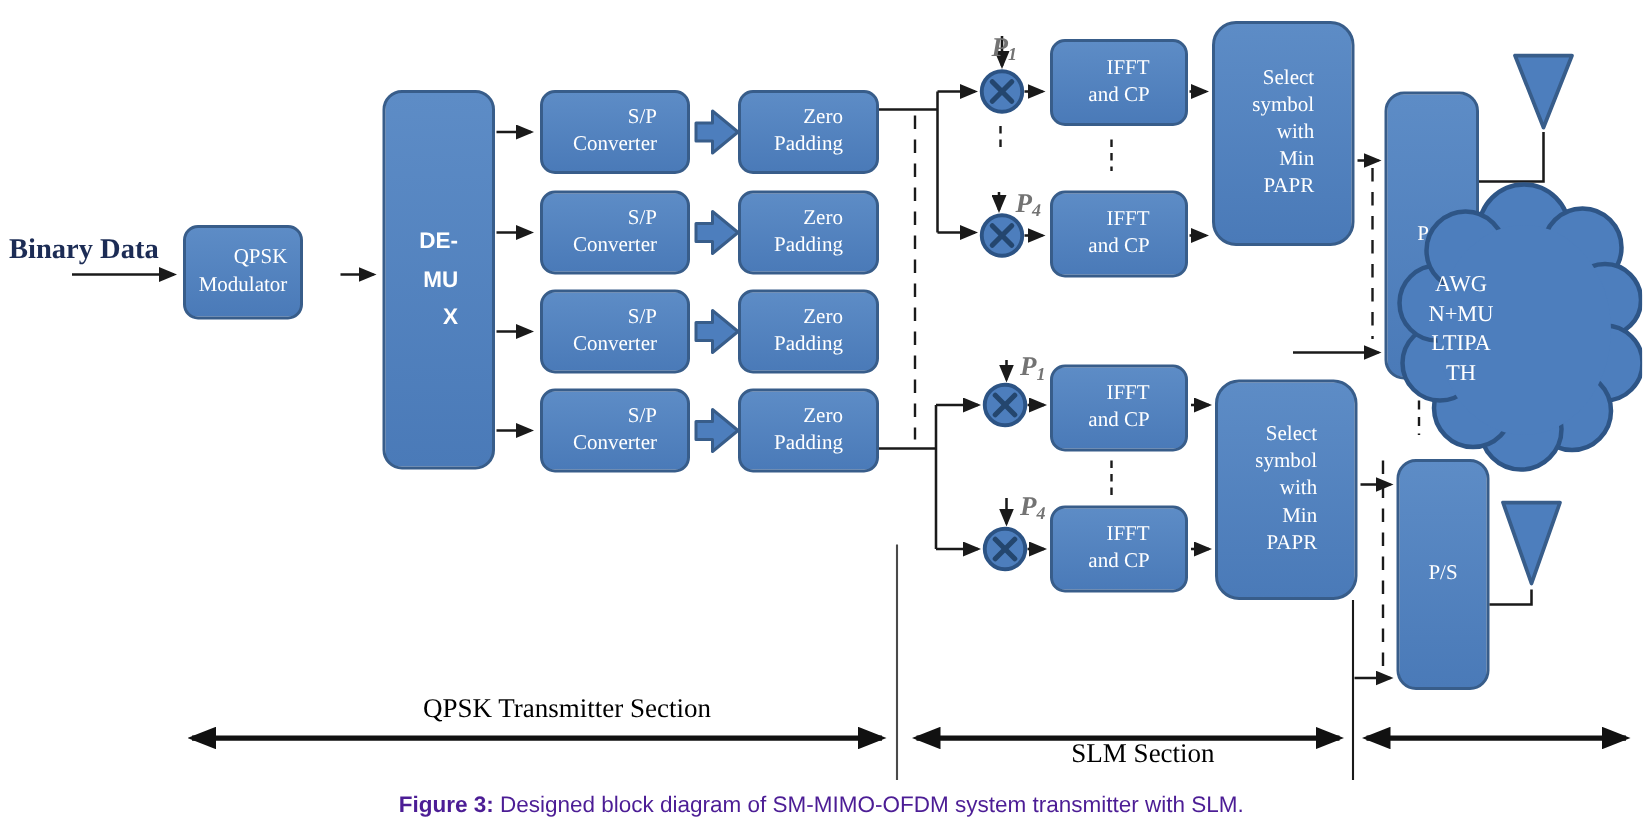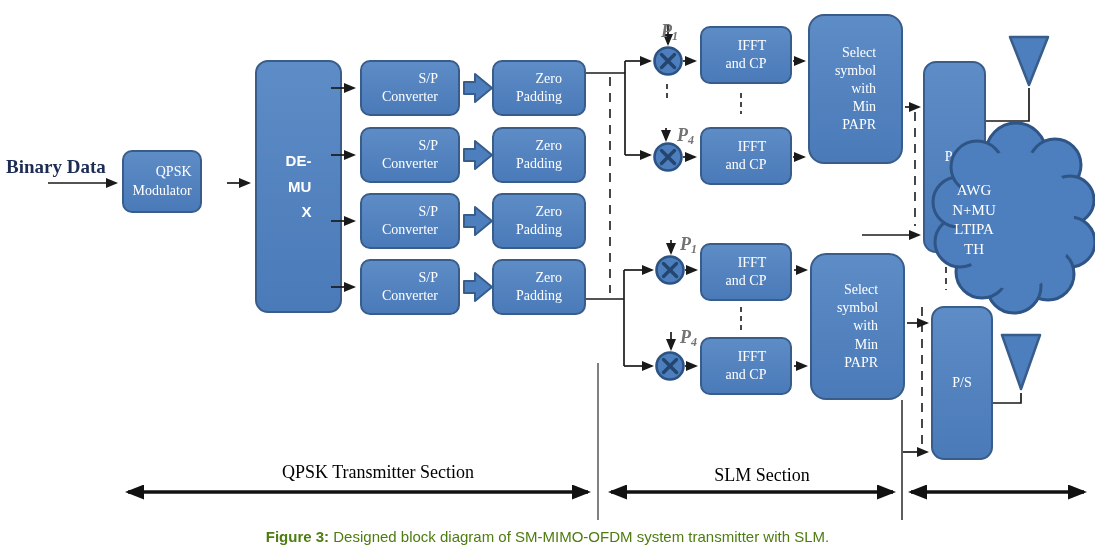--- a/index.html
+++ b/index.html
@@ -14,32 +14,32 @@
          line-height:1.7;border-radius:13px;}
   svg.overlay{position:absolute;left:0;top:0;}
   .toplab{position:absolute;white-space:pre-line;}
   .plabel{font:italic bold 18px "Liberation Serif",serif;color:#737373;line-height:1;margin-left:20px;}
   .plabel .psub{font-size:12px;font-style:italic;vertical-align:-3px;}
   .binary{font:bold 19px "Liberation Serif",serif;color:#1c2c55;}
   .sec-label{font:18px "Liberation Serif",serif;color:#000;white-space:pre;text-align:center;}
   .cloud-text{display:flex;align-items:center;justify-content:center;text-align:center;
               color:#fff;font:15px/1.3 "Liberation Serif",serif;}
   .caption{position:absolute;left:0;top:528;width:1095px;text-align:center;
-           font:15px "Liberation Sans",sans-serif;color:#4d7c0f;top:528px;}
+           font:15px "Liberation Sans",sans-serif;color:#4c1d95;top:528px;}
   .caption .pfx{font-weight:bold;}
 </style>
 </head>
 <body>
 
 <div id="stage">
 
   <div class="blk" style="left:122px;top:150px;width:80px;height:63px;">QPSK
 Modulator</div>
 
-  <div class="blk demux" style="left:255px;top:60px;width:87px;height:253px;">DE-
+  <div class="blk demux" style="left:255px;top:60px;width:75px;height:253px;">DE-
 MU
 X</div>
 
   <div class="blk" style="left:360px;top:60px;width:100px;height:56px;">S/P
 Converter</div>
   <div class="blk" style="left:360px;top:127px;width:100px;height:56px;">S/P
 Converter</div>
   <div class="blk" style="left:360px;top:193px;width:100px;height:56px;">S/P
 Converter</div>
   <div class="blk" style="left:360px;top:259px;width:100px;height:56px;">S/P
@@ -209,19 +209,19 @@
     <span>P</span><span class="psub">4</span>
   </div>
   <div class="toplab plabel" style="left:660px;top:217px;">
     <span>P</span><span class="psub">1</span>
   </div>
   <div class="toplab plabel" style="left:660px;top:310px;">
     <span>P</span><span class="psub">4</span>
   </div>
 
   <div class="toplab sec-label" style="left:238px;top:462px;width:280px;">QPSK Transmitter Section</div>
-  <div class="toplab sec-label" style="left:662px;top:465px;width:200px;">SLM Section</div>
+  <div class="toplab sec-label" style="left:662px;top:492px;width:200px;">SLM Section</div>
 
   <div class="caption">
     <span class="pfx">Figure 3:</span><span> Designed block diagram of SM-MIMO-OFDM system transmitter with SLM.</span>
   </div>
 
 </div>
 
 </body></html>

